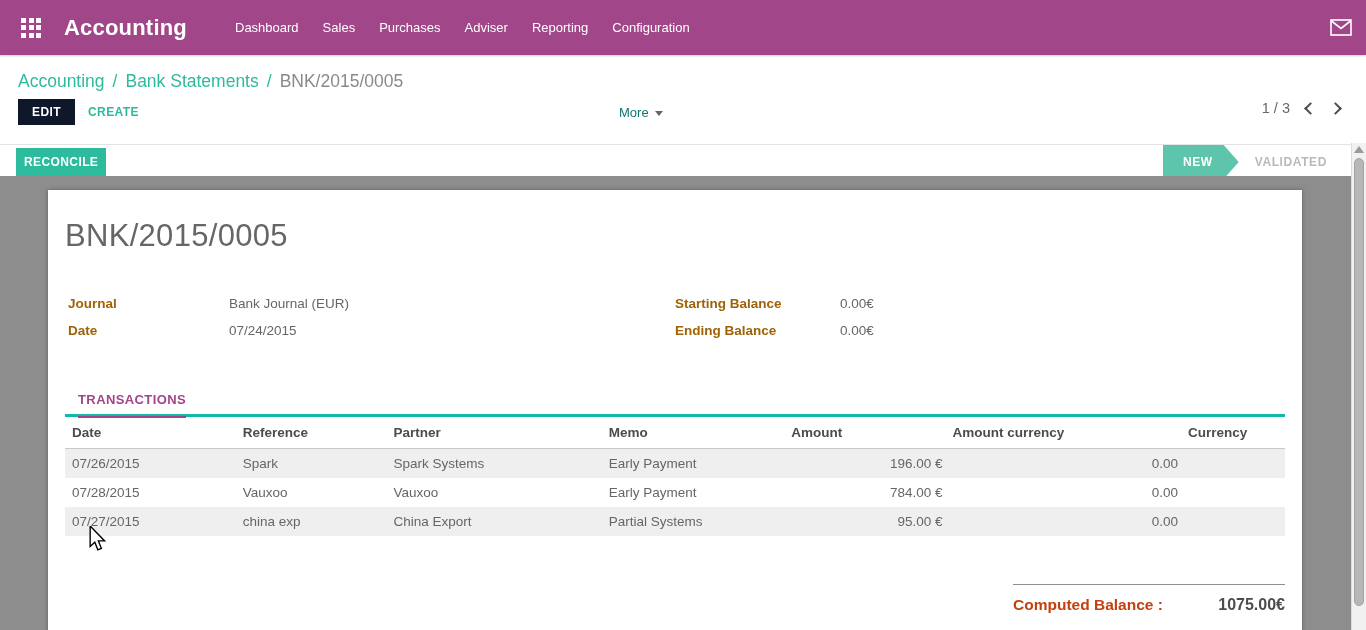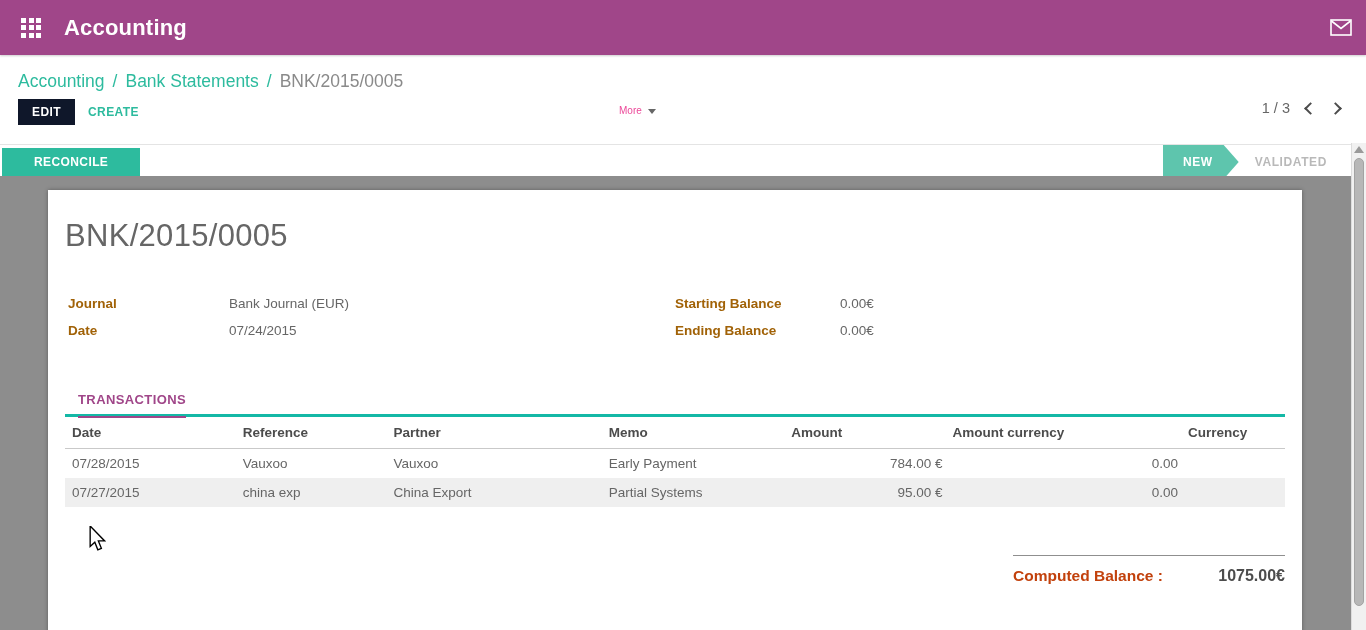--- a/index.html
+++ b/index.html
@@ -22,32 +22,32 @@
   .cp { padding:10px 18px 0 18px; background:#fff; }
   .breadcrumb { font-size:17.5px; color:#888; height:32px; display:flex; align-items:center; gap:8px; }
   .breadcrumb .bc-link { color:#2DBB9E; cursor:pointer; text-decoration:none; }
   .breadcrumb .bc-sep { color:#2DBB9E; }
   .breadcrumb .bc-current { color:#8a8a8a; }
   .cp-buttons { position:relative; height:38px; }
   .btn-edit { position:absolute; left:0; top:2px; background:#0f172a; color:#fff; border:none; font-size:12px; font-weight:bold;
               padding:6px 14px; letter-spacing:.4px; cursor:pointer; font-family:inherit; }
   .btn-create { position:absolute; left:66px; top:2px; background:none; border:none; color:#2DBB9E; font-size:12px; font-weight:bold;
               padding:6px 4px; letter-spacing:.4px; cursor:pointer; font-family:inherit; }
-  .more-dd { position:absolute; left:595px; top:4px; color:#ec4899; font-size:10px; cursor:pointer; padding:4px 6px; }
+  .more-dd { position:absolute; left:595px; top:4px; color:#0f766e; font-size:13px; cursor:pointer; padding:4px 6px; }
   .caret { display:inline-block; width:0; height:0; border-left:4px solid transparent; border-right:4px solid transparent;
            border-top:5px solid #666; margin-left:6px; vertical-align:middle; }
   .pager { position:absolute; right:8px; top:3px; display:flex; align-items:center; gap:16px; color:#666; font-size:14.5px; }
   .chev { display:inline-block; width:9px; height:9px; border-style:solid; border-width:2.5px 2.5px 0 0; border-color:#4c4c4c; cursor:pointer; }
   .chev.left  { transform:rotate(-135deg); }
   .chev.right { transform:rotate(45deg); }
 
   
   .statusbar { margin-top:9px; height:34px; border-top:1px solid #e4e4e4; background:#fff; position:relative; }
-  .btn-reconcile { position:absolute; left:2px; top:3px; background:#2DBB9E; color:#fff; border:none; font-size:12px; font-weight:bold;
-                   padding:7px 32px; letter-spacing:.4px; cursor:pointer; font-family:inherit; }
+  .btn-reconcile { position:absolute; left:16px; top:3px; background:#2DBB9E; color:#fff; border:none; font-size:12px; font-weight:bold;
+                   padding:7px 8px; letter-spacing:.4px; cursor:pointer; font-family:inherit; }
   .states { position:absolute; right:25px; top:0; height:34px; display:flex; align-items:stretch; }
   .state { font-size:12px; font-weight:bold; letter-spacing:.6px; display:flex; align-items:center; cursor:pointer; }
   .state.active { background:#5EC5AD; color:#fff; padding:0 26px 0 20px;
                   clip-path:polygon(0 0, calc(100% - 15px) 0, 100% 50%, calc(100% - 15px) 100%, 0 100%); }
   .state.inactive { color:#b9b9b9; padding:0 14px 0 16px; }
 
   
   .content { position:absolute; top:176px; left:0; right:0; bottom:0; background:#8D8D8D; overflow:hidden; }
   .sheet { position:absolute; left:48px; top:14px; width:1254px; height:470px; background:#fff;
            box-shadow:0 0 4px rgba(0,0,0,.35); padding:28px 17px 0 17px; }
@@ -108,20 +108,28 @@
         <span></span>
         <span></span>
         <span></span>
         <span></span>
         <span></span>
         <span></span>
         <span></span>
     </div>
   </div>
   <div class="app-title">Accounting</div>
+  <ul class="topnav">
+    <li>Dashboard</li>
+    <li>Sales</li>
+    <li>Purchases</li>
+    <li>Adviser</li>
+    <li>Reporting</li>
+    <li>Configuration</li>
+  </ul>
   <div class="topbar-right">
     <svg class="mail-icon" width="22" height="17" viewBox="0 0 22 17">
       <rect x="1" y="1" width="20" height="15" fill="none" stroke="#fff" stroke-width="1.6"></rect>
       <polyline points="1.5,2 11,9.5 20.5,2" fill="none" stroke="#fff" stroke-width="1.6"></polyline>
     </svg>
   </div>
 </header>
 
 <div class="cp">
   <div class="breadcrumb">
@@ -197,20 +205,29 @@
           <th>Date</th>
           <th>Reference</th>
           <th>Partner</th>
           <th>Memo</th>
           <th class="c-amount">Amount</th>
           <th class="c-amtcur">Amount currency</th>
           <th class="c-cur">Currency</th>
         </tr>
       </thead>
       <tbody>
+        <tr class="stripe">
+          <td>07/26/2015</td>
+          <td>Spark</td>
+          <td>Spark Systems</td>
+          <td>Early Payment</td>
+          <td class="c-amount">196.00 €</td>
+          <td class="c-amtcur">0.00</td>
+          <td class="c-cur"></td>
+        </tr>
         <tr>
           <td>07/28/2015</td>
           <td>Vauxoo</td>
           <td>Vauxoo</td>
           <td>Early Payment</td>
           <td class="c-amount">784.00 €</td>
           <td class="c-amtcur">0.00</td>
           <td class="c-cur"></td>
         </tr>
         <tr class="stripe">

